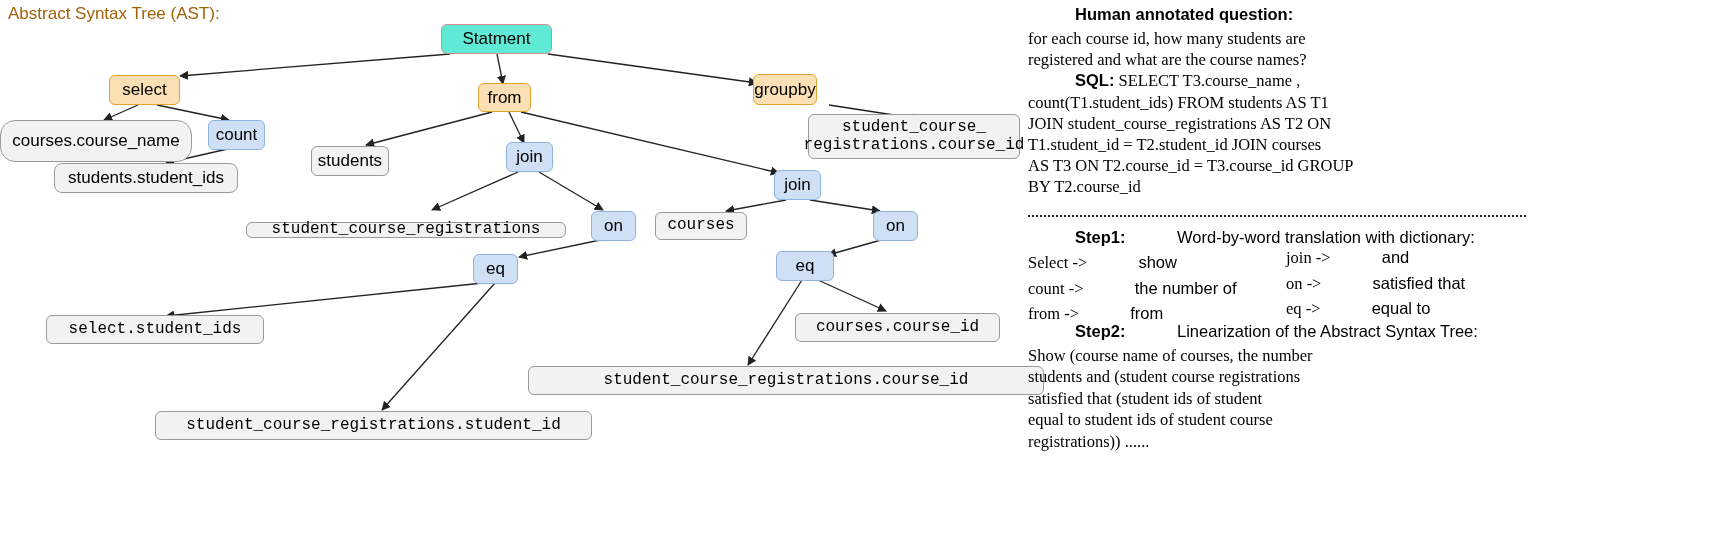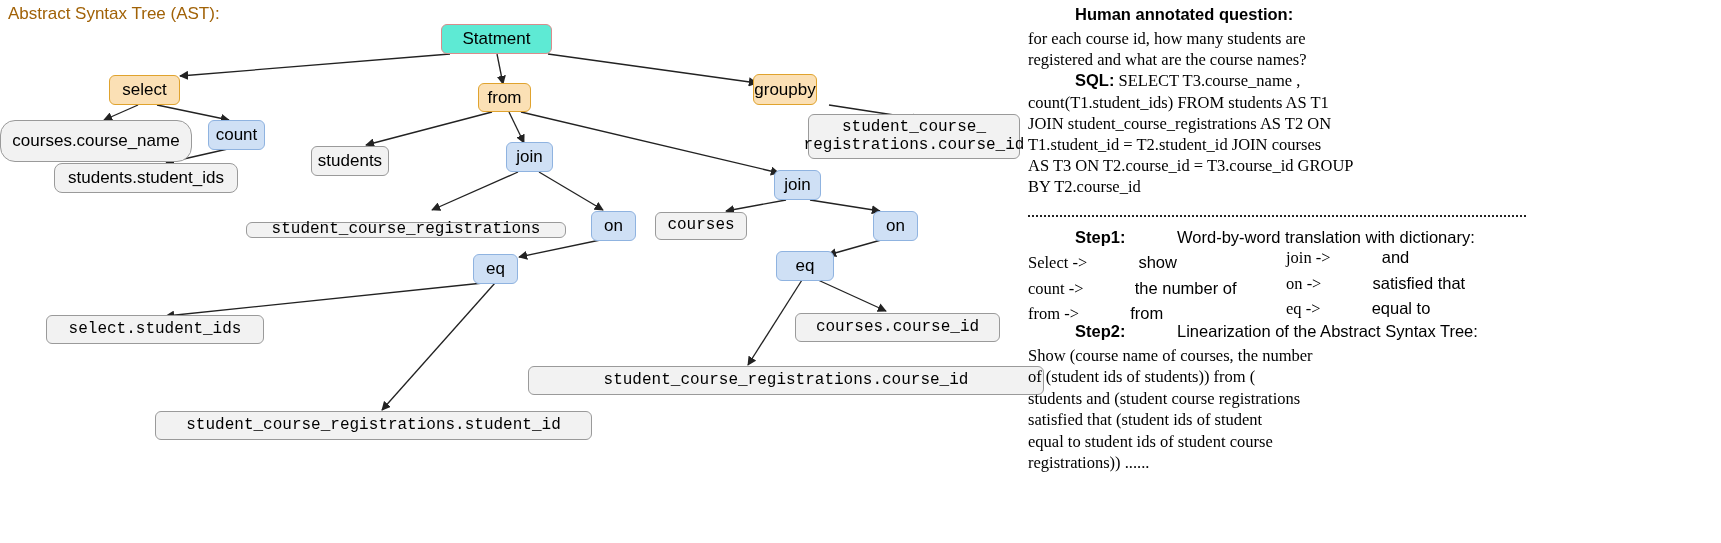--- a/index.html
+++ b/index.html
@@ -234,19 +234,18 @@
       <span class="mn">eq</span><span class="mn"> -&gt; </span><span class="sans">equal to</span>
     </div>
   </div>
 
   <div id="step2head">
     <span class="sans hd">Step2:</span><span class="sans"> Linearization of the Abstract Syntax Tree:</span>
   </div>
 
   <div id="step2body">
     <div class="mn line">Show (course name of courses, the number</div>
-    <div class="mn line">of (student ids of students)) from (</div>
     <div class="mn line">students and (student course registrations</div>
     <div class="mn line">satisfied that (student ids of student</div>
     <div class="mn line">equal to student ids of student course</div>
     <div class="mn line">registrations)) ......</div>
   </div>
 </div>
 
 </body></html>

